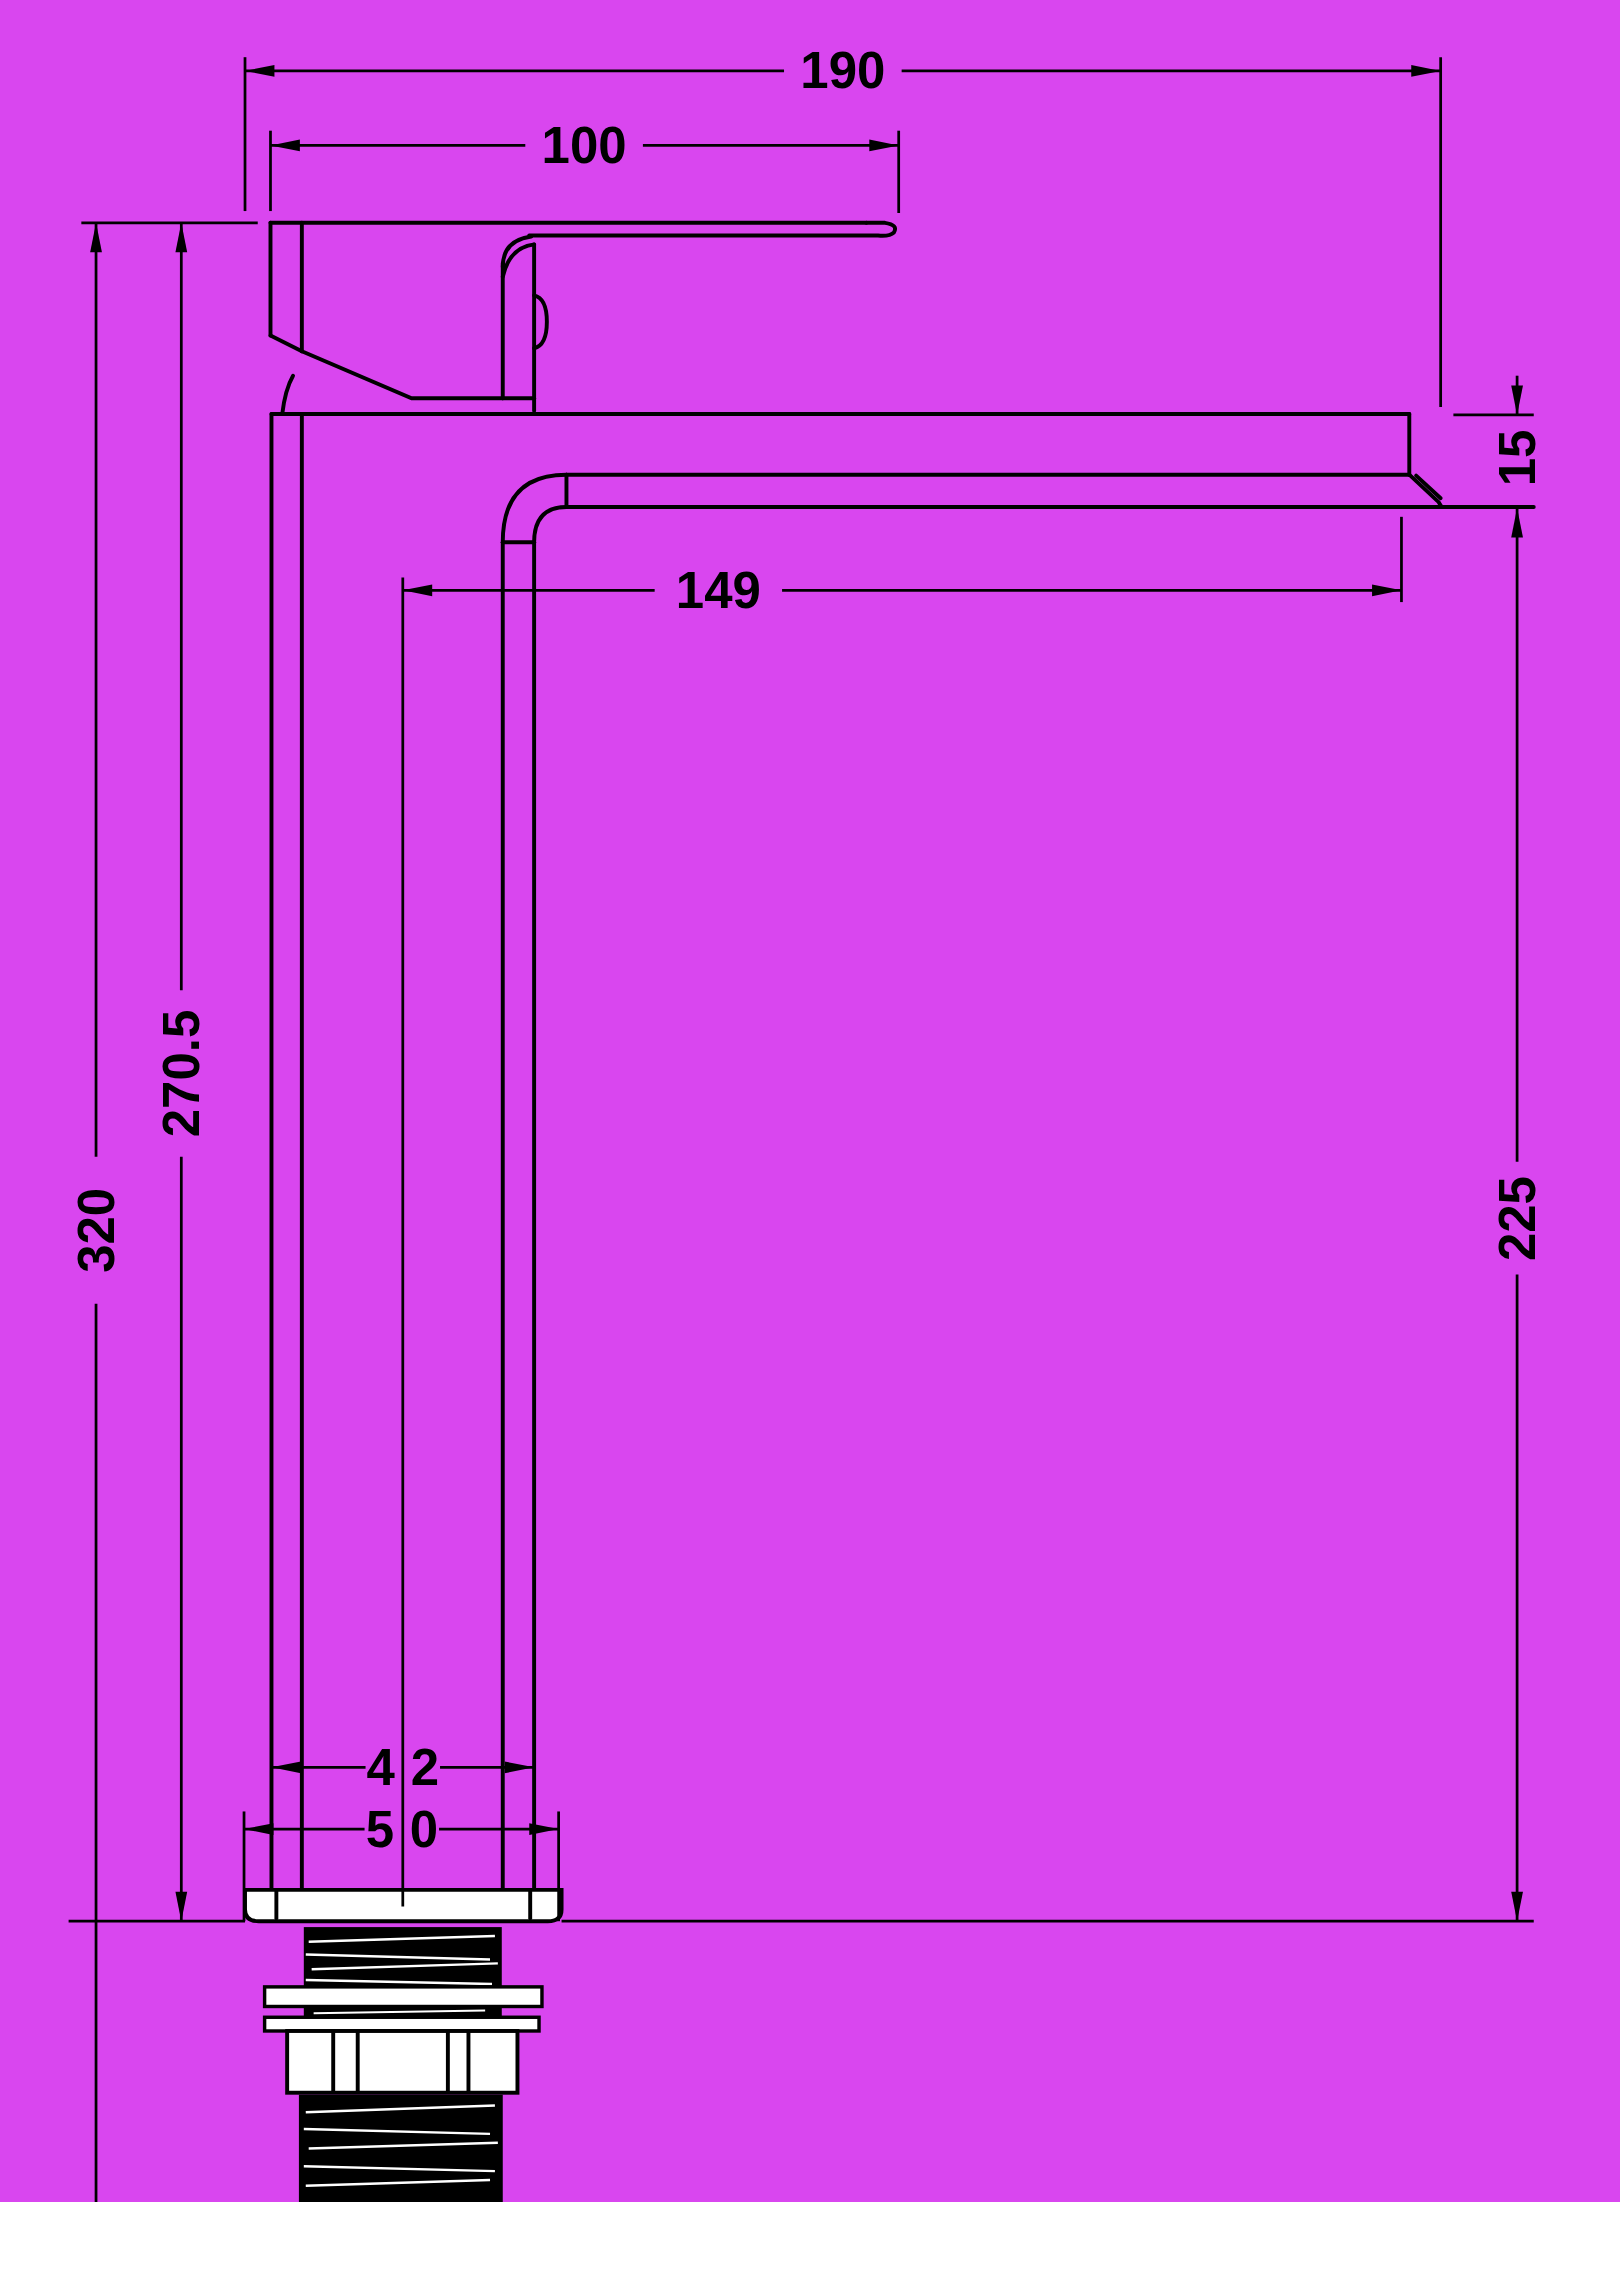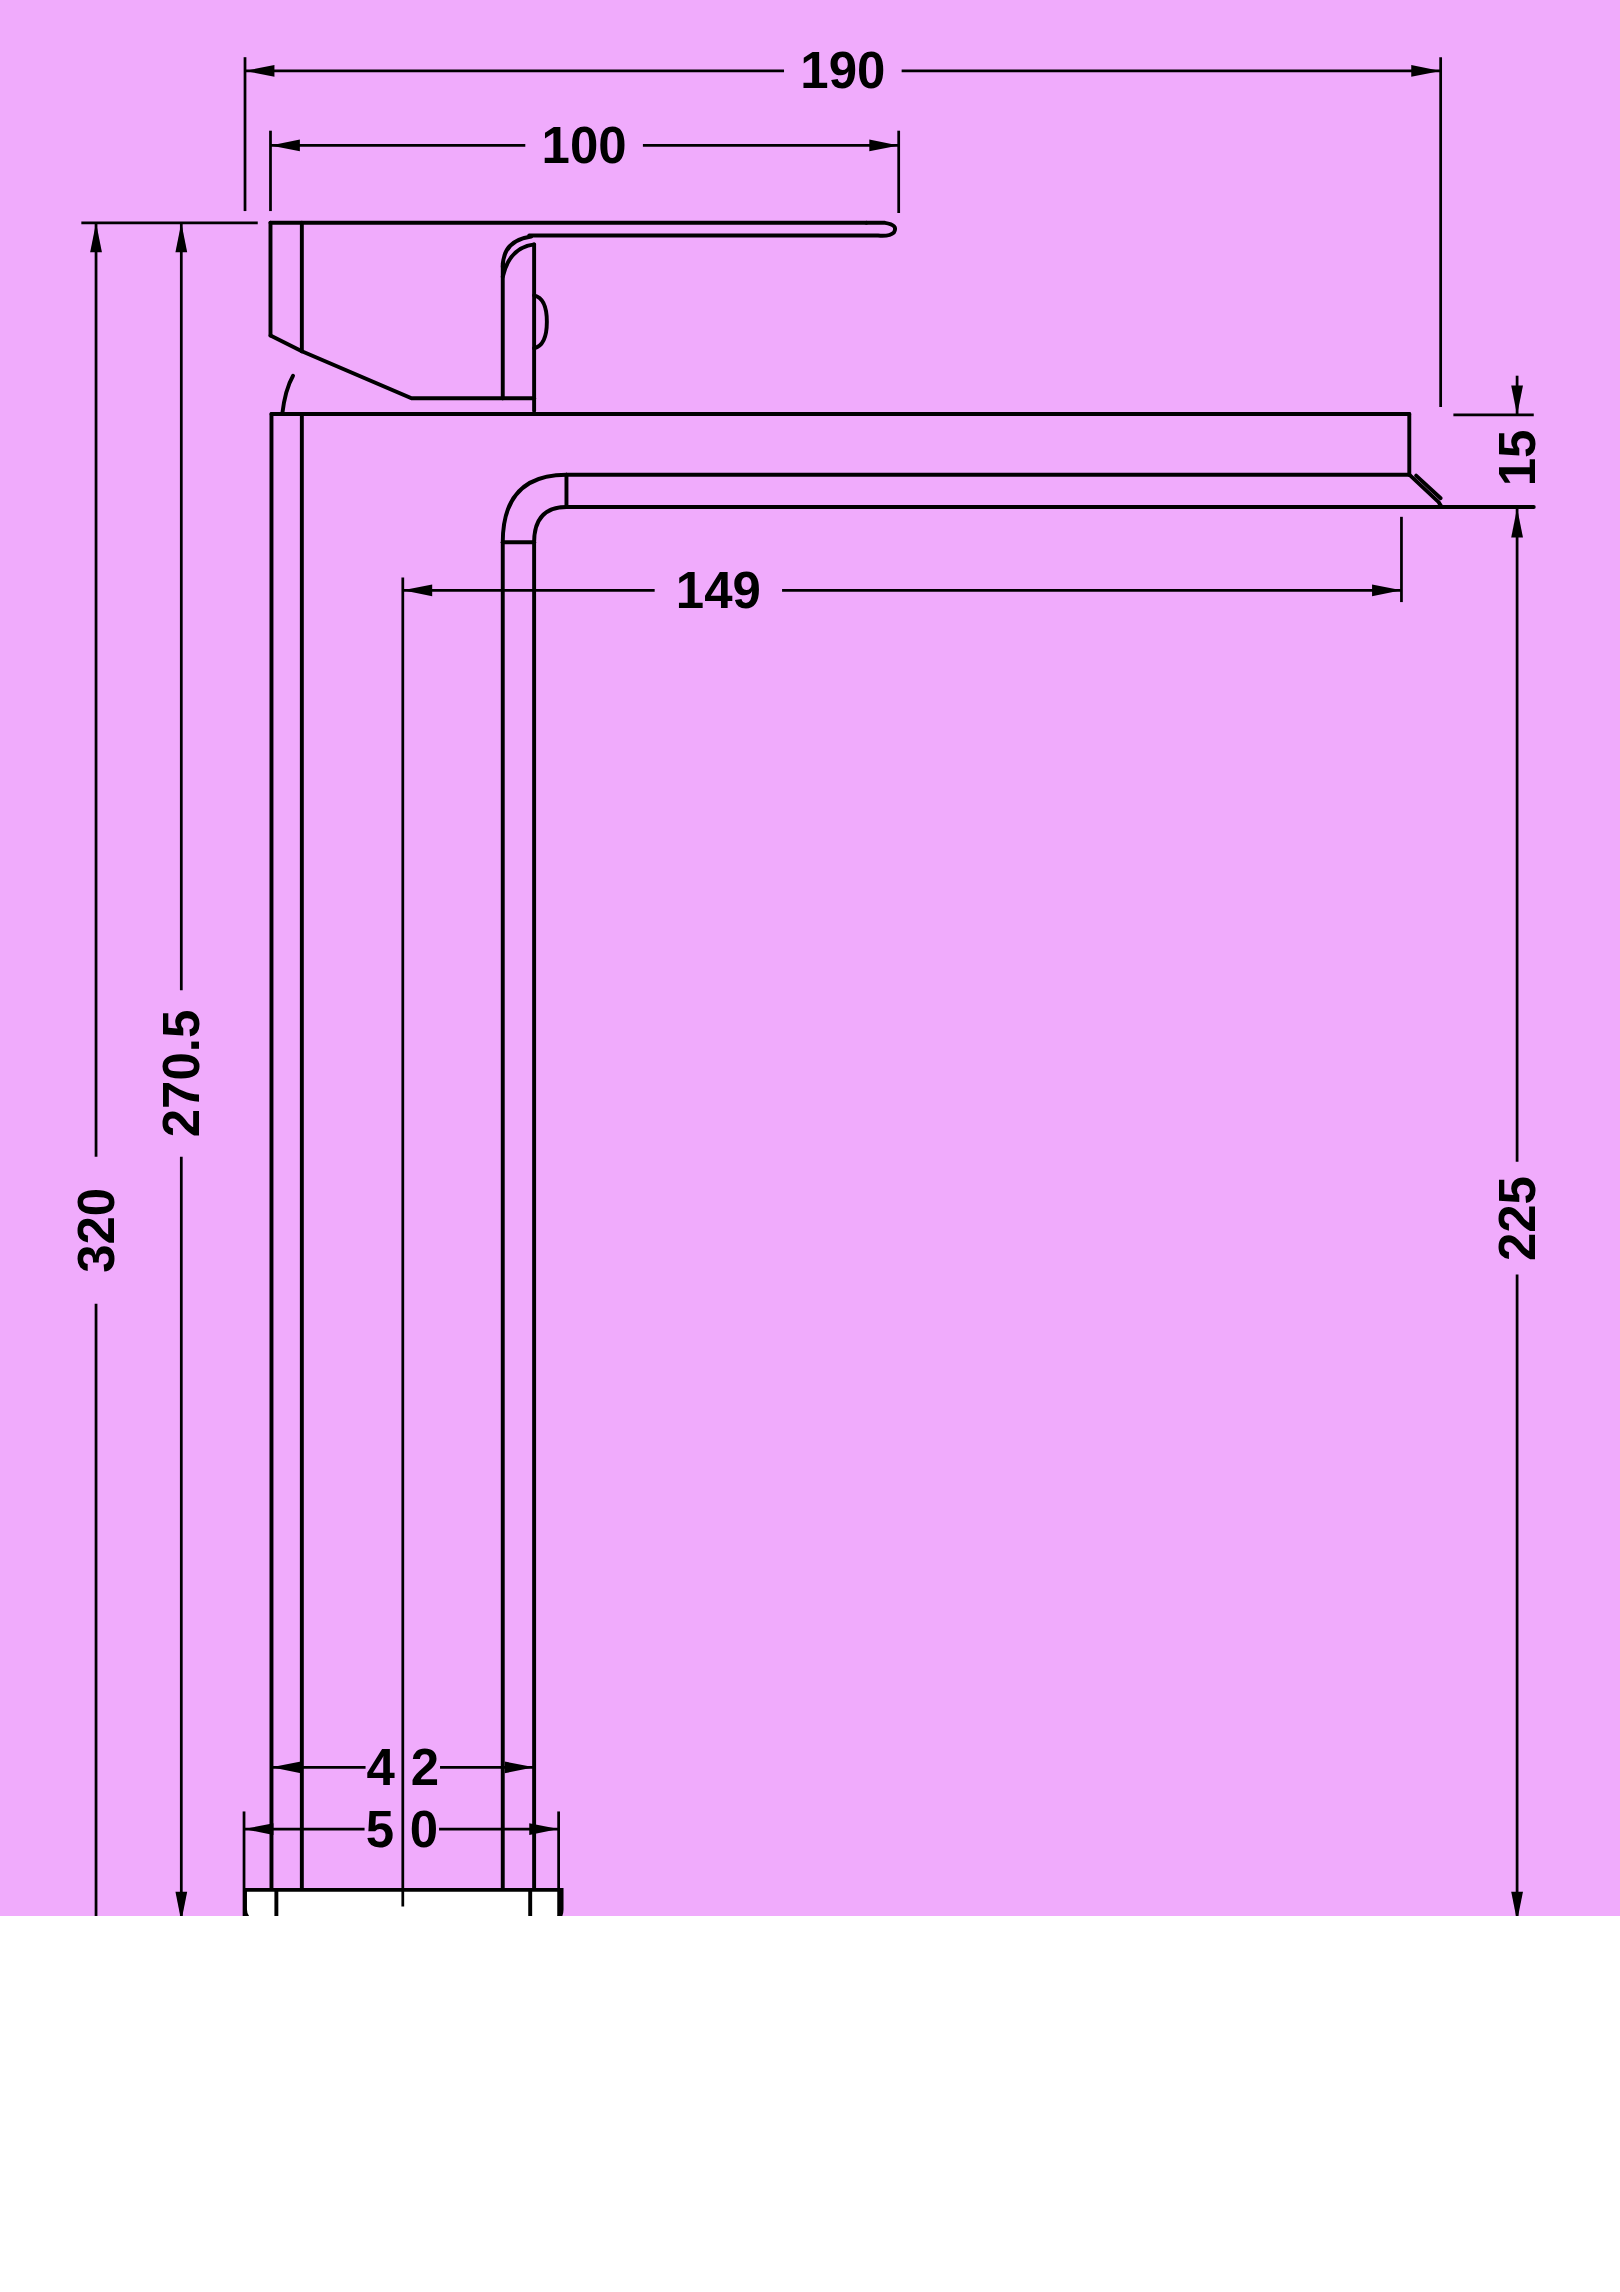--- a/index.html
+++ b/index.html
@@ -2,22 +2,22 @@
 <html><head>
 <meta charset="utf-8">
 <style>
   html, body {
     margin: 0;
     padding: 0;
     background: #ffffff;
   }
   .page {
     width: 1620px;
-    height: 1916px;
-    background: #f0abfc;
+    height: 2202px;
+    background: #d946ef;
     position: relative;
     font-family: "Liberation Sans", sans-serif;
   }
   svg text {
     font-family: "Liberation Sans", "DejaVu Sans", sans-serif;
     font-weight: bold;
     font-size: 52px;
     fill: #000000;
   }
   svg .spread {

